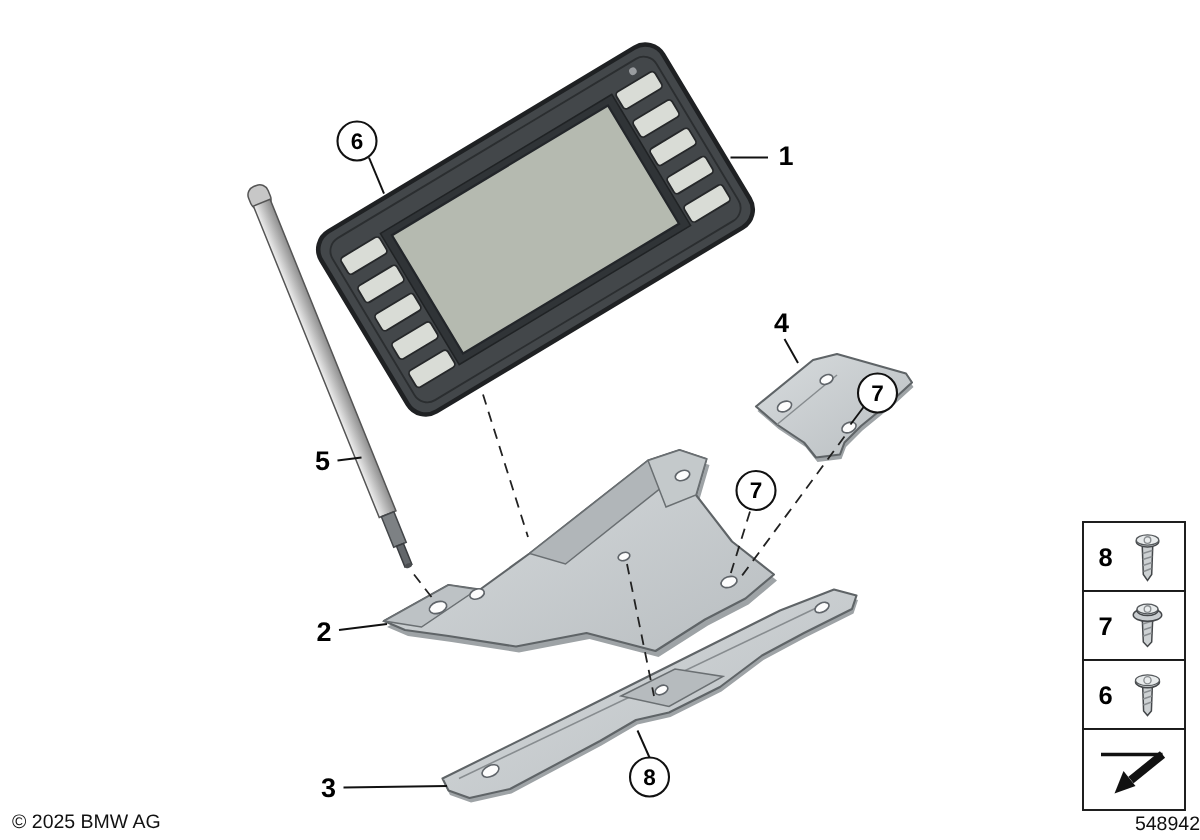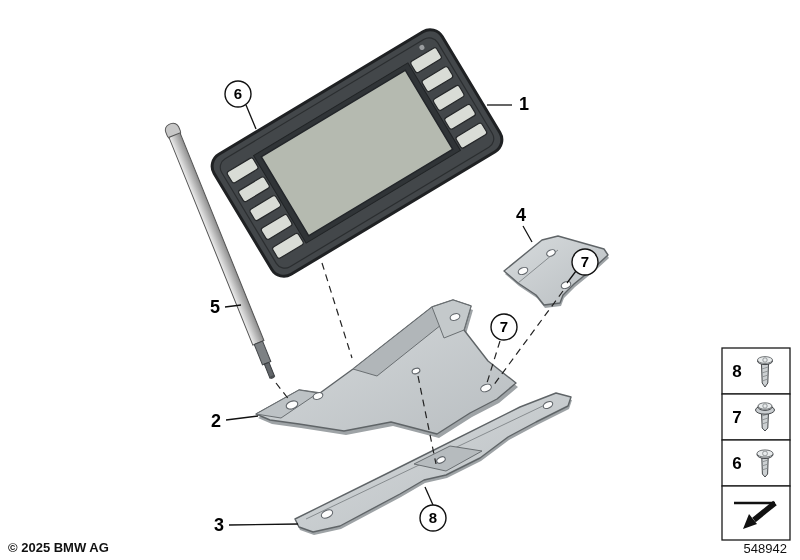--- a/index.html
+++ b/index.html
@@ -1,21 +1,21 @@
 <!DOCTYPE html>
 <html><head>
 <meta charset="utf-8">
 <style>
   html,body{margin:0;padding:0;background:#fff;}
   .stage{position:relative;width:800px;height:560px;background:#fff;overflow:hidden;
          font-family:"Liberation Sans",sans-serif;}
   .stage svg{position:absolute;left:0;top:0;}
   .corner-text{position:absolute;font-size:13px;color:#111;}
-  .copyright{left:8px;bottom:5px;font-weight:bold;}
-  .drawing-number{right:13px;bottom:4px;}
+  .copyright{left:8px;bottom:5px;}
+  .drawing-number{right:0;bottom:4px;}
   .lbl{font:700 18px "Liberation Sans",sans-serif;fill:#000;}
   .cnum{font:700 15px "Liberation Sans",sans-serif;fill:#000;}
   .lnum{font:700 17px "Liberation Sans",sans-serif;fill:#000;}
   .leader{stroke:#111;stroke-width:1.3;fill:none;}
   .dash{stroke:#222;stroke-width:1.2;fill:none;stroke-dasharray:7 5;}
   .metal{fill:url(#metalGrad);stroke:#5f6467;stroke-width:1.4;stroke-linejoin:round;}
   .under{fill:#9ea3a6;stroke:none;}
   .hole{fill:#fdfdfd;stroke:#60656a;stroke-width:1.1;}
   .fold{stroke:#878c8f;stroke-width:1;fill:none;}
   .callout-circle{fill:#fff;stroke:#111;stroke-width:1.4;}

